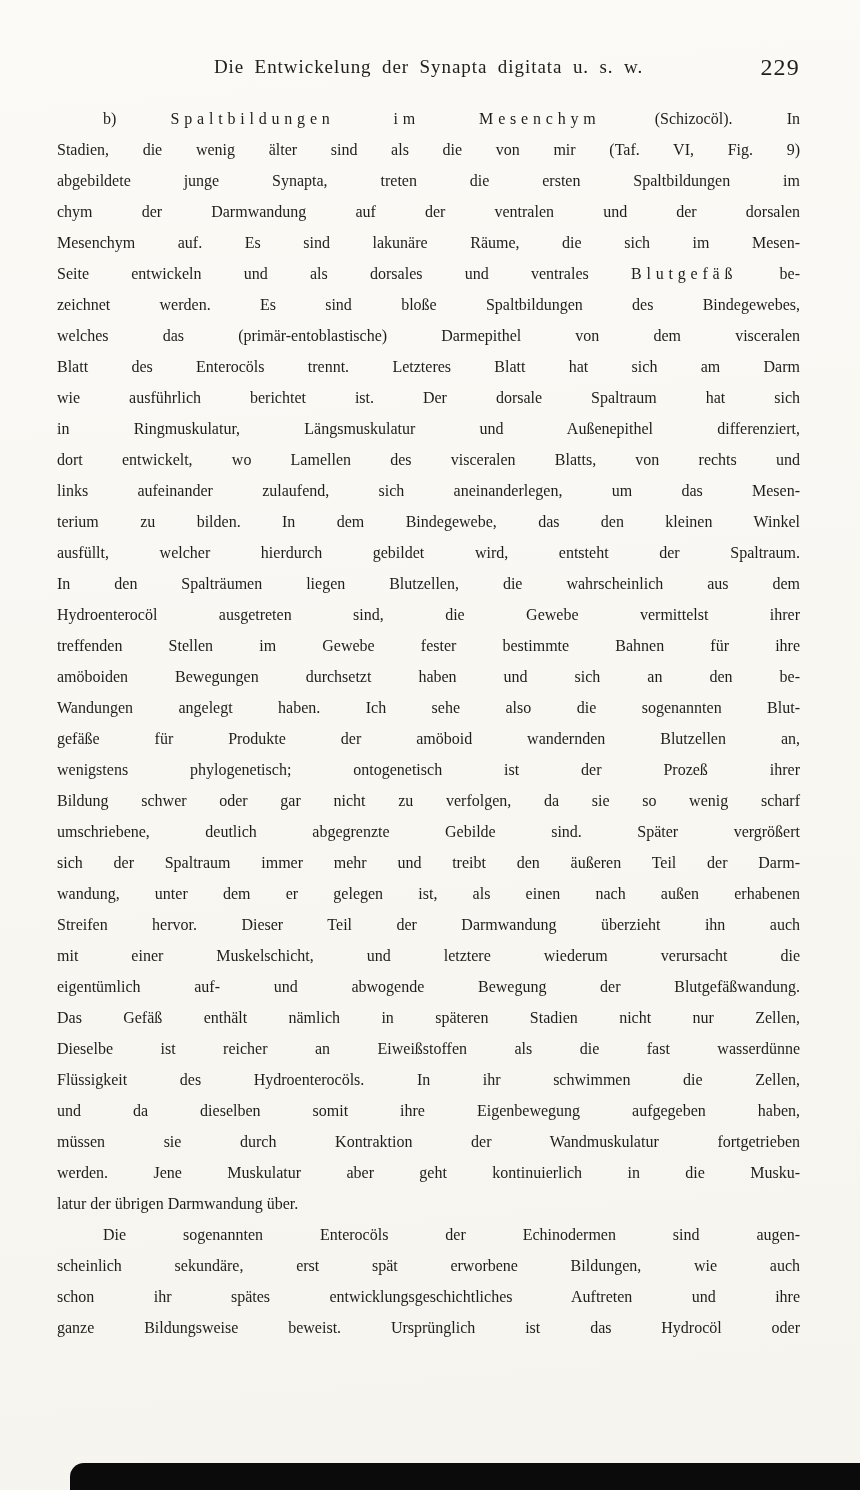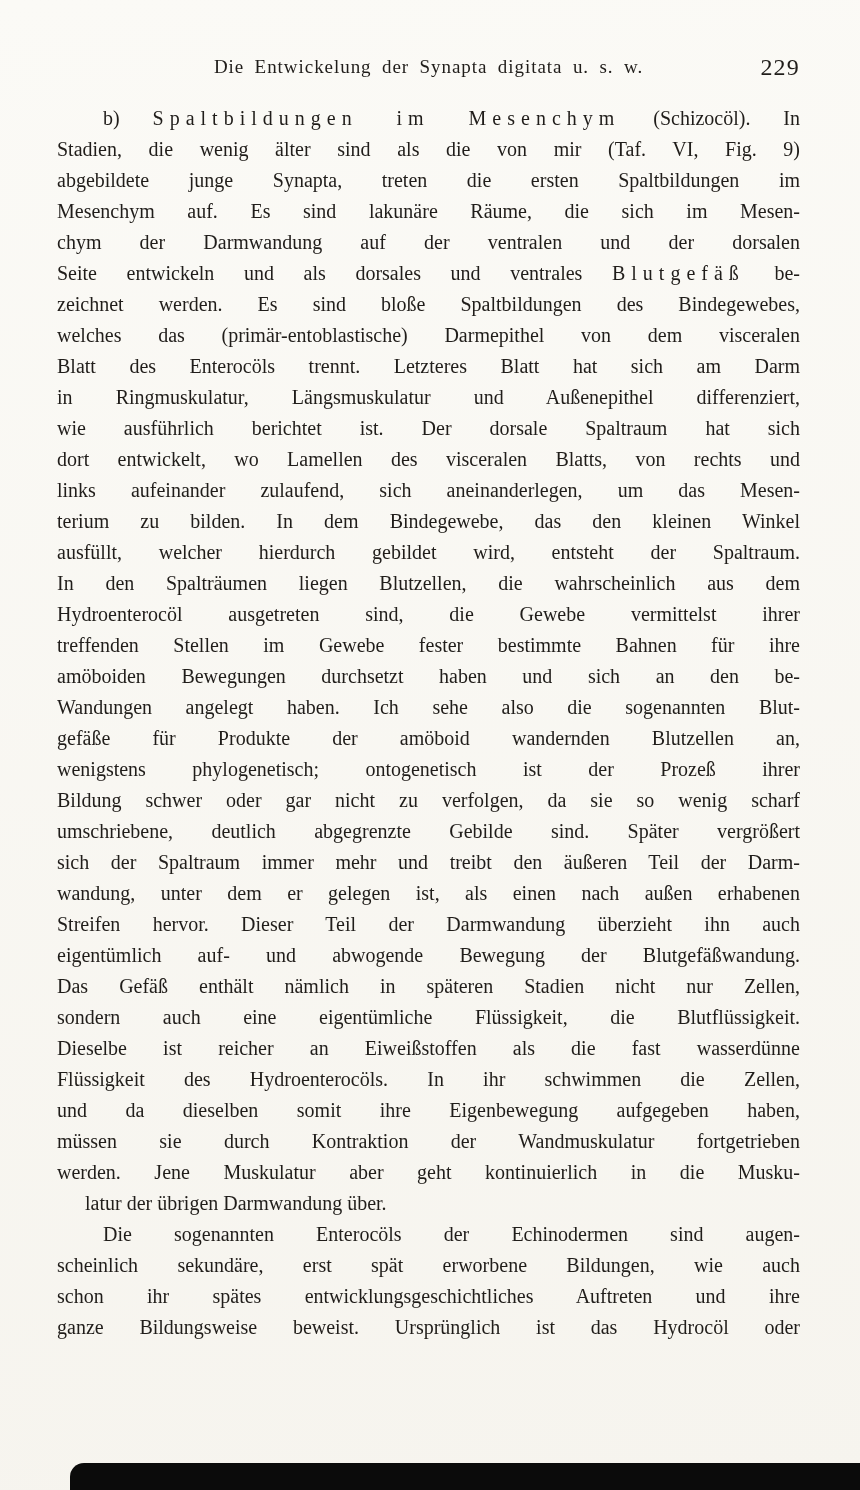--- a/index.html
+++ b/index.html
@@ -38,31 +38,30 @@
     right: 0;
     top: -2px;
     font-size: 24px;
     letter-spacing: 0.05em;
   }
   .body-text {
     position: absolute;
     top: 103px;
     left: 57px;
     width: 743px;
-    font-size: 20px;
+    font-size: 16px;
     line-height: 31px;
   }
   .line {
     text-align: justify;
     text-align-last: justify;
     white-space: normal;
   }
   .line.last {
     text-align-last: left;
-    margin-left: 28px;
   }
   .line.indent {
     text-indent: 46px;
   }
   .gesperrt {
     letter-spacing: 0.30em;
   }
   .scan-bar {
     position: absolute;
     bottom: 0;
@@ -80,47 +79,47 @@
 
   <div class="page-header">
     <span class="running-title">Die Entwickelung der Synapta digitata u. s. w.</span>
     <span class="page-number">229</span>
   </div>
 
   <div class="body-text">
       <div class="line indent"><span>b) </span><span class="gesperrt">Spaltbildungen im Mesenchym</span><span> (Schizocöl). In</span></div>
       <div class="line"><span>Stadien, die wenig älter sind als die von mir (Taf. VI, Fig. 9)</span></div>
       <div class="line"><span>abgebildete junge Synapta, treten die ersten Spaltbildungen im</span></div>
+      <div class="line"><span>chym der Darmwandung auf der ventralen und der dorsalen</span></div>
       <div class="line"><span>Mesenchym auf. Es sind lakunäre Räume, die sich im Mesen-</span></div>
-      <div class="line"><span>chym der Darmwandung auf der ventralen und der dorsalen</span></div>
       <div class="line"><span>Seite entwickeln und als dorsales und ventrales </span><span class="gesperrt">Blutgefäß</span><span> be-</span></div>
       <div class="line"><span>zeichnet werden. Es sind bloße Spaltbildungen des Bindegewebes,</span></div>
       <div class="line"><span>welches das (primär-entoblastische) Darmepithel von dem visceralen</span></div>
       <div class="line"><span>Blatt des Enterocöls trennt. Letzteres Blatt hat sich am Darm</span></div>
+      <div class="line"><span>wie ausführlich berichtet ist. Der dorsale Spaltraum hat sich</span></div>
       <div class="line"><span>in Ringmuskulatur, Längsmuskulatur und Außenepithel differenziert,</span></div>
-      <div class="line"><span>wie ausführlich berichtet ist. Der dorsale Spaltraum hat sich</span></div>
       <div class="line"><span>dort entwickelt, wo Lamellen des visceralen Blatts, von rechts und</span></div>
       <div class="line"><span>links aufeinander zulaufend, sich aneinanderlegen, um das Mesen-</span></div>
       <div class="line"><span>terium zu bilden. In dem Bindegewebe, das den kleinen Winkel</span></div>
       <div class="line"><span>ausfüllt, welcher hierdurch gebildet wird, entsteht der Spaltraum.</span></div>
       <div class="line"><span>In den Spalträumen liegen Blutzellen, die wahrscheinlich aus dem</span></div>
       <div class="line"><span>Hydroenterocöl ausgetreten sind, die Gewebe vermittelst ihrer</span></div>
       <div class="line"><span>treffenden Stellen im Gewebe fester bestimmte Bahnen für ihre</span></div>
       <div class="line"><span>amöboiden Bewegungen durchsetzt haben und sich an den be-</span></div>
       <div class="line"><span>Wandungen angelegt haben. Ich sehe also die sogenannten Blut-</span></div>
       <div class="line"><span>gefäße für Produkte der amöboid wandernden Blutzellen an,</span></div>
       <div class="line"><span>wenigstens phylogenetisch; ontogenetisch ist der Prozeß ihrer</span></div>
       <div class="line"><span>Bildung schwer oder gar nicht zu verfolgen, da sie so wenig scharf</span></div>
       <div class="line"><span>umschriebene, deutlich abgegrenzte Gebilde sind. Später vergrößert</span></div>
       <div class="line"><span>sich der Spaltraum immer mehr und treibt den äußeren Teil der Darm-</span></div>
       <div class="line"><span>wandung, unter dem er gelegen ist, als einen nach außen erhabenen</span></div>
       <div class="line"><span>Streifen hervor. Dieser Teil der Darmwandung überzieht ihn auch</span></div>
+      <div class="line"><span>mit einer Muskelschicht, und letztere wiederum verursacht die</span></div>
       <div class="line"><span>eigentümlich auf- und abwogende Bewegung der Blutgefäßwandung.</span></div>
       <div class="line"><span>Das Gefäß enthält nämlich in späteren Stadien nicht nur Zellen,</span></div>
-      <div class="line"><span>sondern auch eine eigentümliche Flüssigkeit, die Blutflüssigkeit.</span></div>
       <div class="line"><span>Dieselbe ist reicher an Eiweißstoffen als die fast wasserdünne</span></div>
       <div class="line"><span>Flüssigkeit des Hydroenterocöls. In ihr schwimmen die Zellen,</span></div>
       <div class="line"><span>und da dieselben somit ihre Eigenbewegung aufgegeben haben,</span></div>
       <div class="line"><span>müssen sie durch Kontraktion der Wandmuskulatur fortgetrieben</span></div>
       <div class="line"><span>werden. Jene Muskulatur aber geht kontinuierlich in die Musku-</span></div>
       <div class="line last"><span>latur der übrigen Darmwandung über.</span></div>
       <div class="line indent"><span>Die sogenannten Enterocöls der Echinodermen sind augen-</span></div>
       <div class="line"><span>scheinlich sekundäre, erst spät erworbene Bildungen, wie auch</span></div>
       <div class="line"><span>schon ihr spätes entwicklungsgeschichtliches Auftreten und ihre</span></div>
       <div class="line"><span>ganze Bildungsweise beweist. Ursprünglich ist das Hydrocöl oder</span></div>

